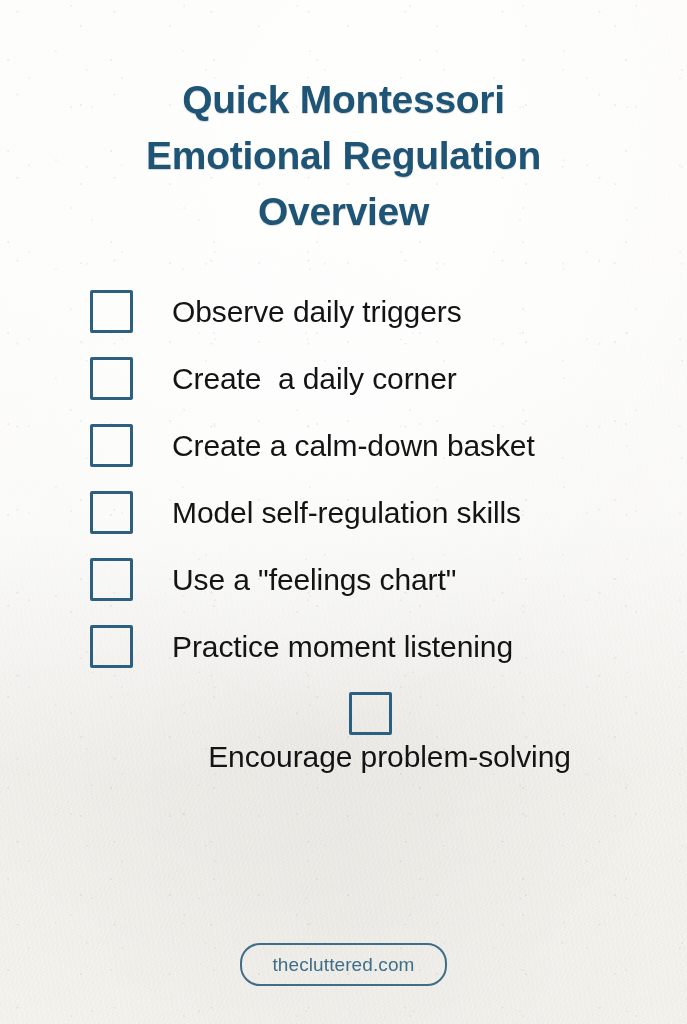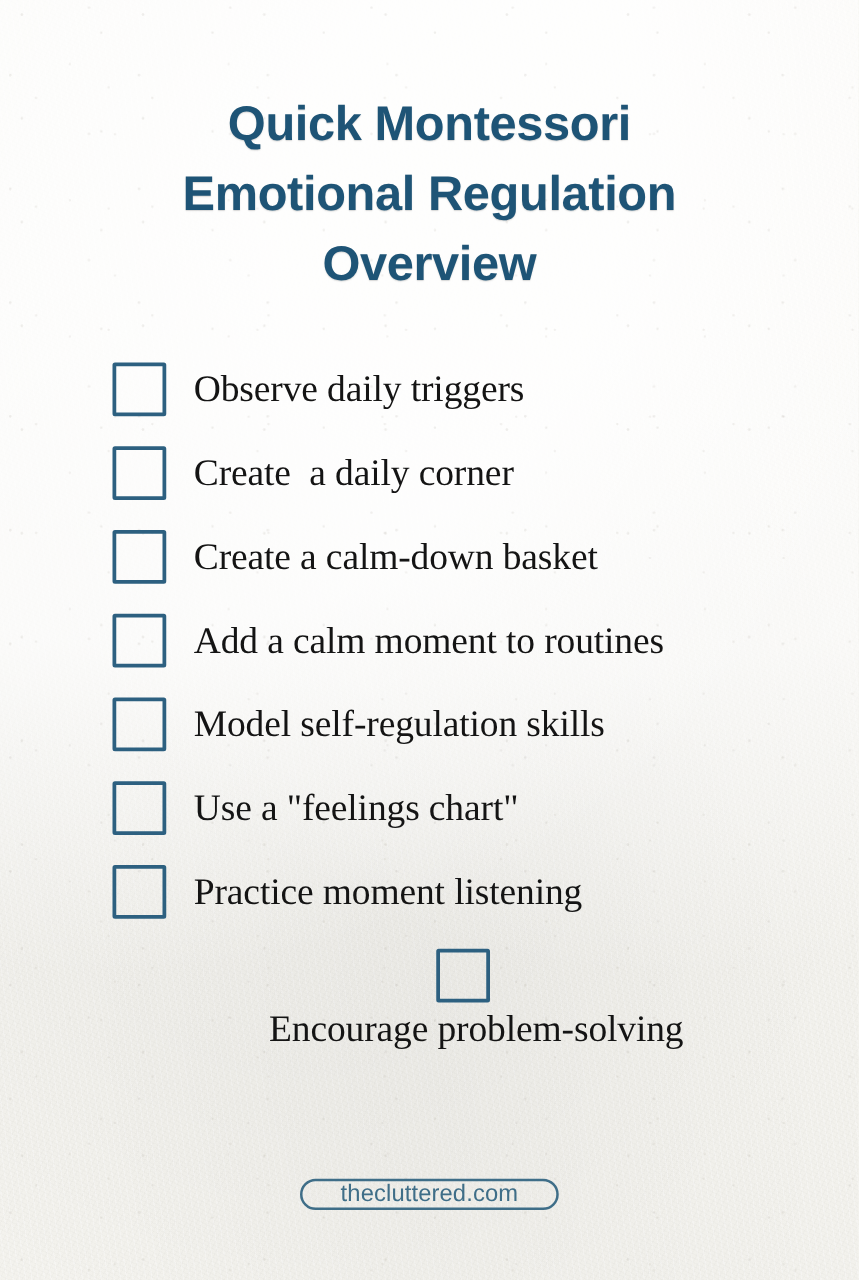--- a/index.html
+++ b/index.html
@@ -89,44 +89,43 @@
   .checkbox {
     flex: 0 0 auto;
     width: 43px;
     height: 43px;
     box-sizing: border-box;
     border: 3px solid #2d6080;
     border-radius: 2px;
     background: transparent;
   }
   .check-label {
-    margin-left: 22px;
+    margin-left: 39px;
     font-size: 30px;
     line-height: 43px;
     font-weight: normal;
     color: #141414;
     letter-spacing: -0.1px;
     white-space: pre;
-    font-family: Liberation Serif, serif;
   }
 
   
   .badge-wrap {
     position: absolute;
     top: 943px;
     left: 0;
     width: 687px;
     display: flex;
     justify-content: center;
   }
   .badge {
     display: inline-flex;
     align-items: center;
     justify-content: center;
-    height: 25px;
+    height: 43px;
     padding: 0 30px;
     box-sizing: border-box;
     border: 2px solid #3f6e88;
     border-radius: 20px;
     background: transparent;
     font-size: 19px;
     color: #3f6e88;
     letter-spacing: .1px;
   }
 </style>
@@ -150,24 +149,20 @@
       <span class="checkbox"></span>
       <span class="check-label">Create  a daily corner</span>
     </div>
 
     <div class="check-item">
       <span class="checkbox"></span>
       <span class="check-label">Create a calm-down basket</span>
     </div>
 
 
-    <div class="check-item">
-      <span class="checkbox"></span>
-      <span class="check-label">Add a calm moment to routines</span>
-    </div>
 
     <div class="check-item">
       <span class="checkbox"></span>
       <span class="check-label">Model self-regulation skills</span>
     </div>
 
     <div class="check-item">
       <span class="checkbox"></span>
       <span class="check-label">Use a "feelings chart"</span>
     </div>

